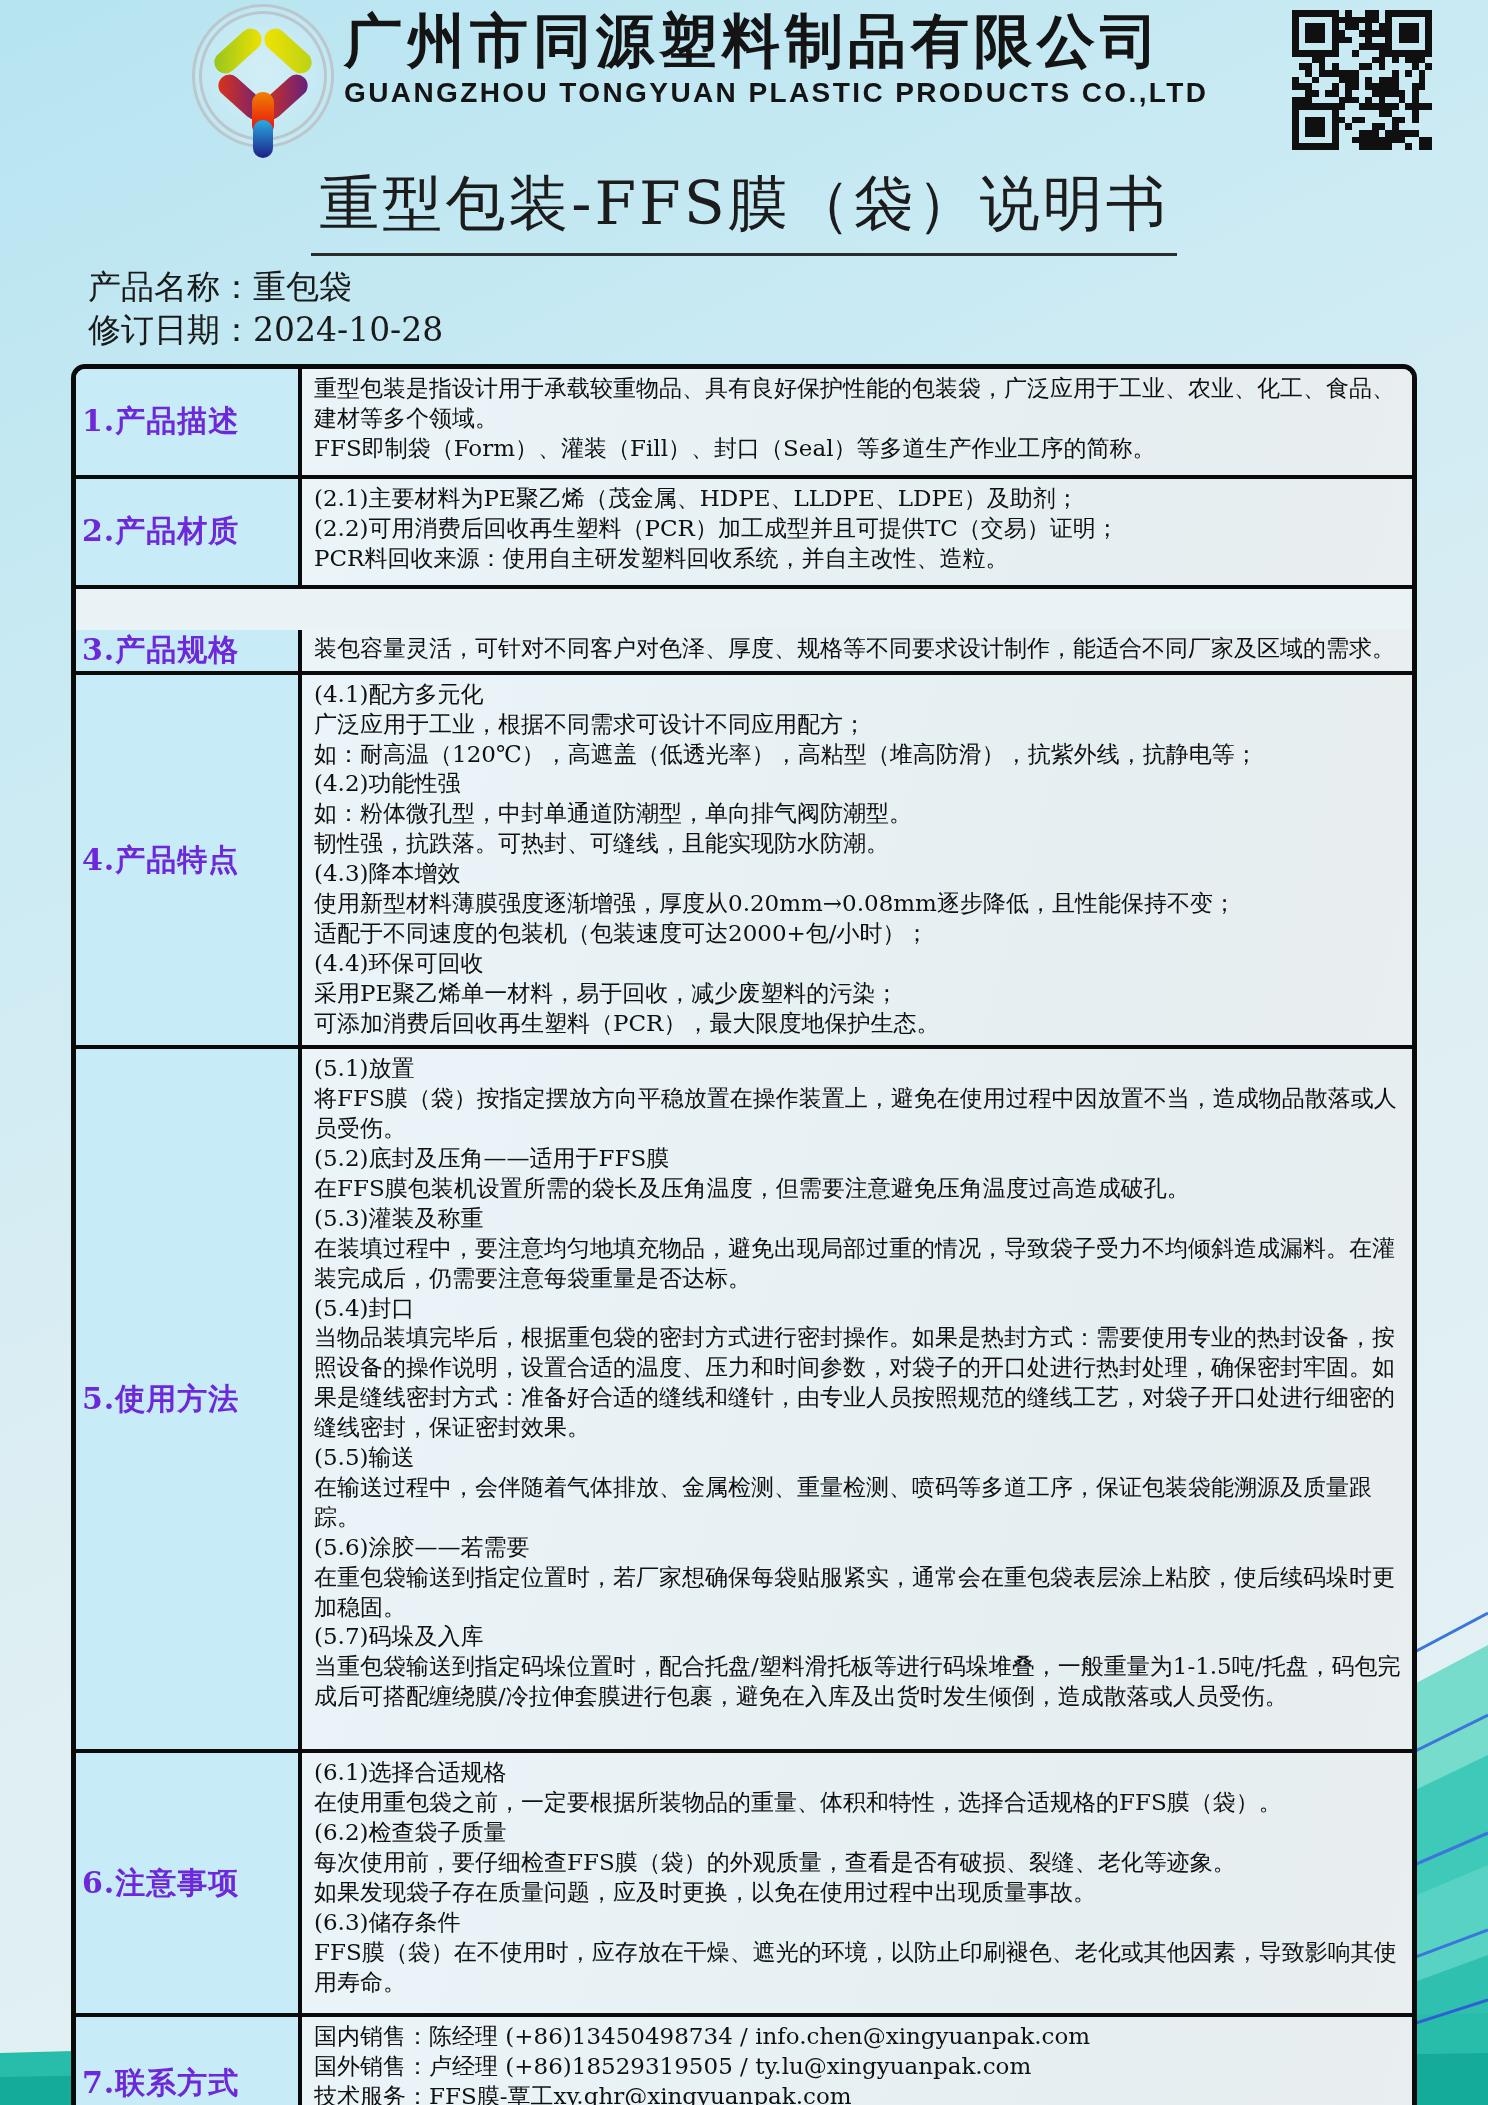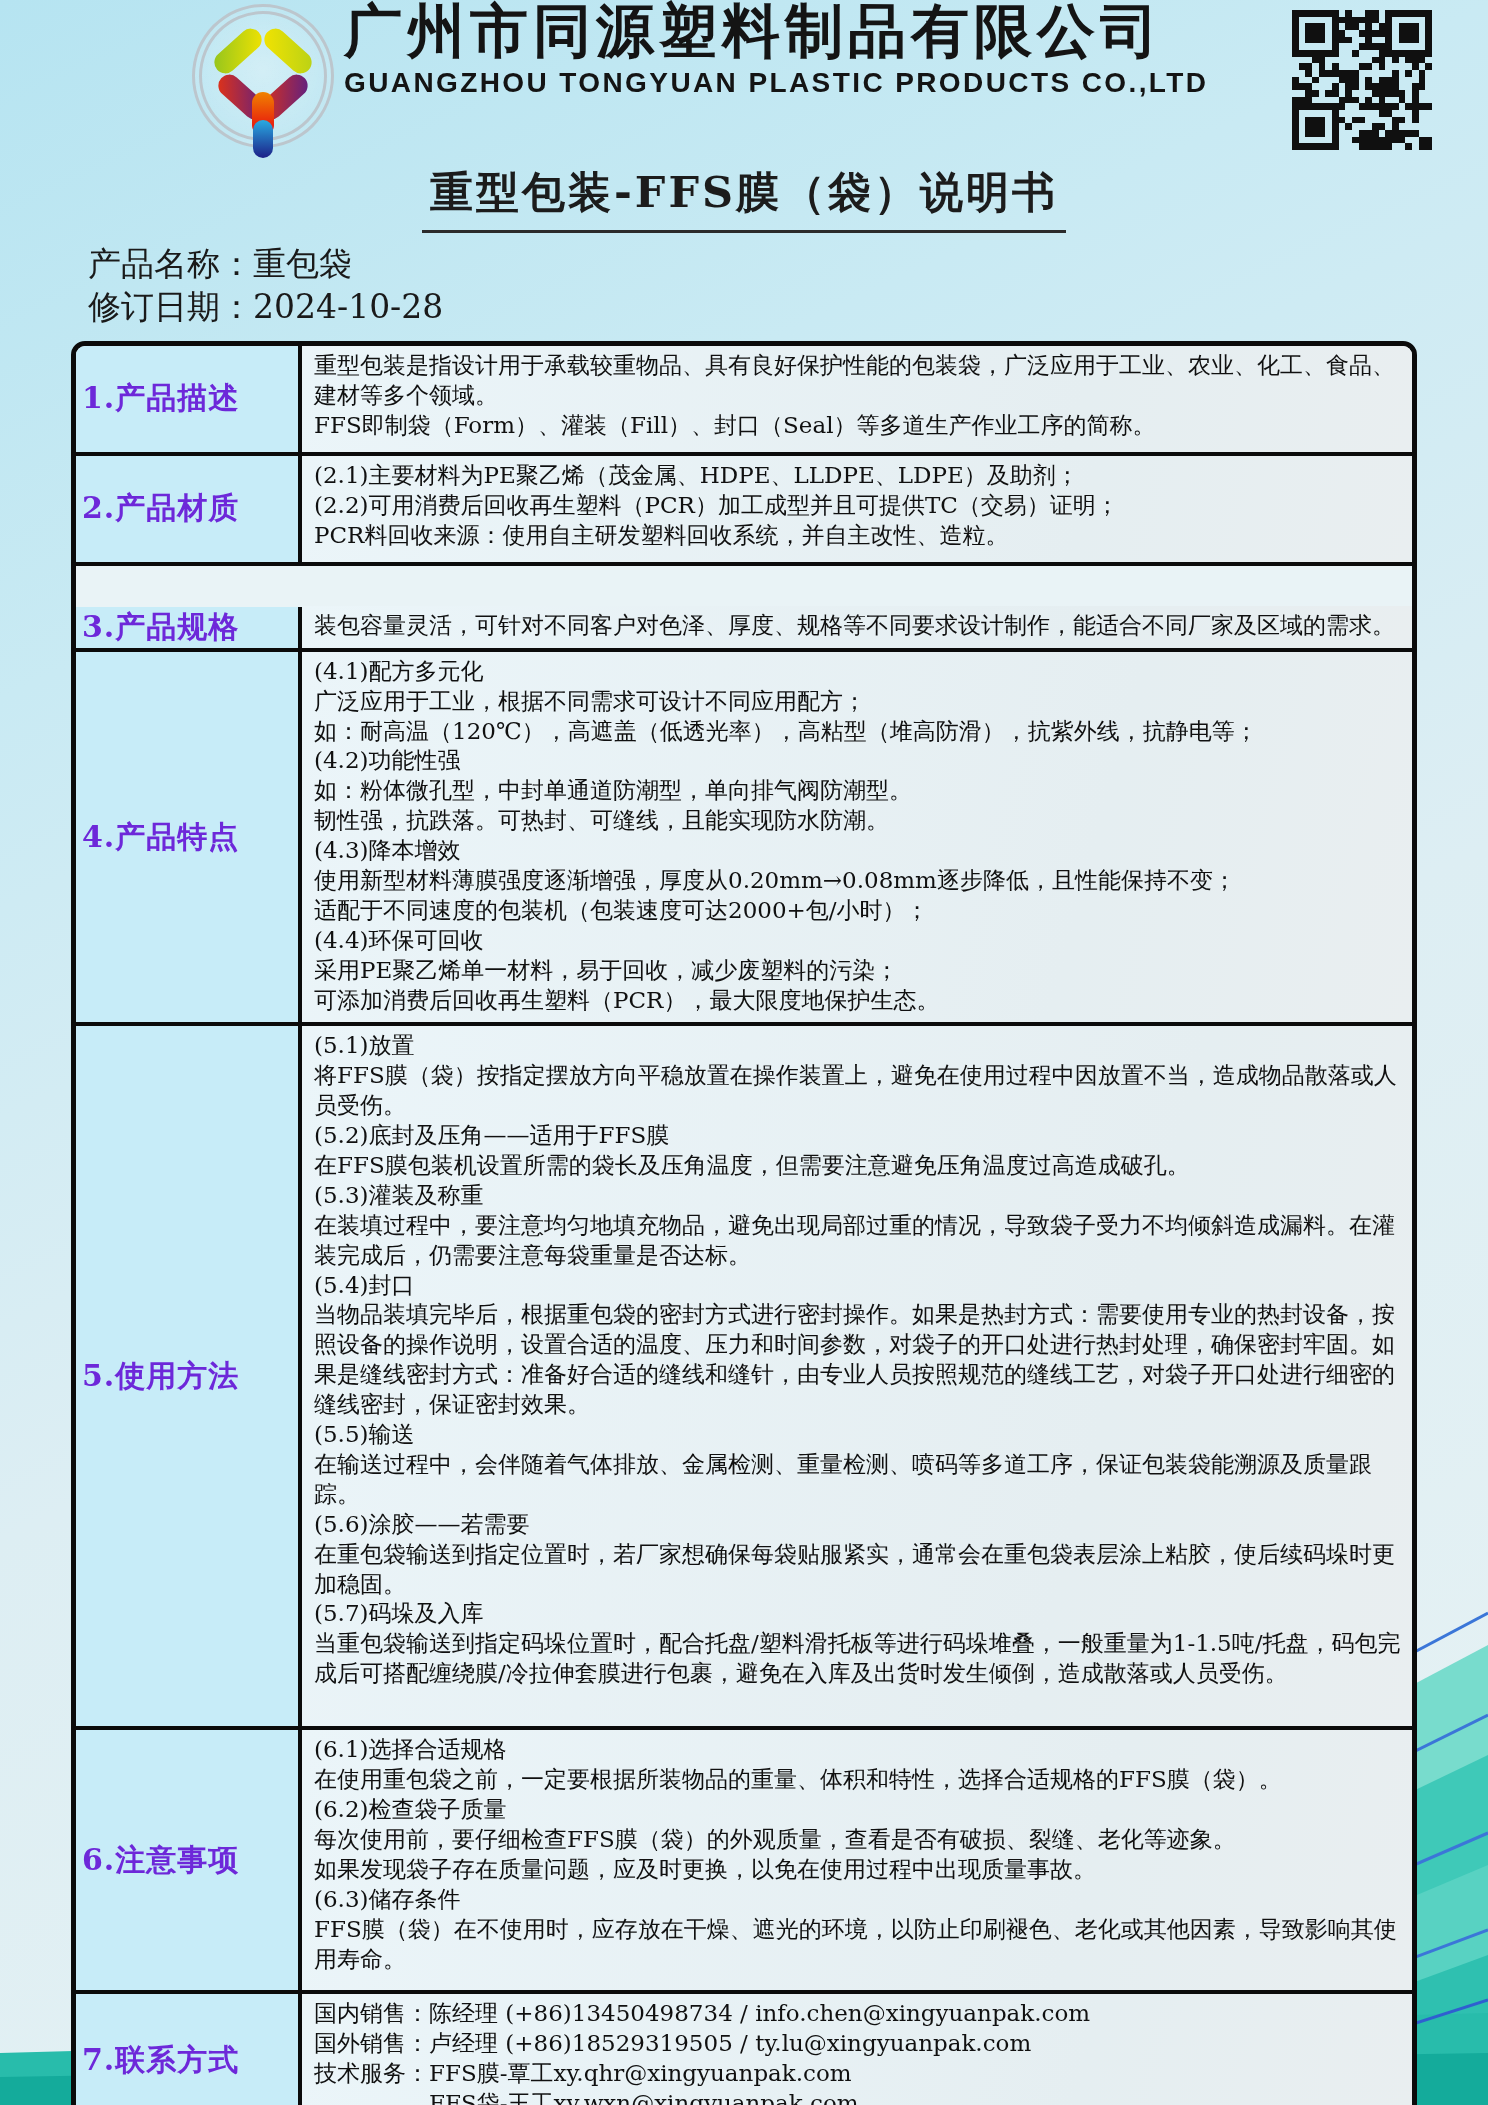--- a/index.html
+++ b/index.html
@@ -19,37 +19,37 @@
     border:10px double #bcc6cd;border-radius:50%;box-sizing:border-box;
     background:radial-gradient(circle at 50% 45%,rgba(255,255,255,.35),rgba(255,255,255,0));
   }
   .cap{position:absolute;width:56px;height:22px;border-radius:12px;}
   .cap-tl{left:8px;top:26px;transform:rotate(-42deg);background:linear-gradient(315deg,#f5e400,#8fc31f);}
   .cap-tr{left:58px;top:26px;transform:rotate(42deg);background:linear-gradient(45deg,#f5e400,#b7d117);}
   .cap-bl{left:12px;top:72px;transform:rotate(42deg);background:linear-gradient(225deg,#5a1f86,#e63312);}
   .cap-br{left:54px;top:72px;transform:rotate(-42deg);background:linear-gradient(315deg,#5a1f86,#e63312);}
   .cap-v{left:50px;top:78px;width:22px;height:44px;border-radius:11px;background:linear-gradient(180deg,#f08300,#e60012);}
   .cap-blue{left:51px;top:106px;width:20px;height:38px;border-radius:10px;background:linear-gradient(180deg,#29abe2,#1d2088);}
-  .company{position:absolute;left:344px;top:0;}
+  .company{position:absolute;left:344px;top:10px;}
   .company-cn{
     font-family:"Liberation Sans","DejaVu Sans",sans-serif;
     font-size:58px;font-weight:900;letter-spacing:5px;color:#141414;line-height:1.08;
   }
   .company-en{
     font-family:"Liberation Sans","DejaVu Sans",sans-serif;
     font-size:28px;font-weight:700;letter-spacing:2.4px;color:#141414;margin-top:4px;
   }
   .qr{position:absolute;right:56px;top:10px;width:140px;height:140px;}
   .qr svg{width:100%;height:100%;}
   .qr rect{fill:#101010;}
   
   .title-wrap{position:relative;text-align:center;margin-top:6px;z-index:1;}
   .doc-title{
-    display:inline-block;font-size:43px;color:#1c1c1c;letter-spacing:3px;
-    border-bottom:3px solid #2b2b2b;padding:0 8px 8px 8px;font-weight:bold;
+    display:inline-block;font-size:60px;color:#1c1c1c;letter-spacing:3px;
+    border-bottom:3px solid #2b2b2b;padding:0 8px 8px 8px;
   }
   .meta{position:relative;margin:10px 0 0 88px;font-size:33px;color:#1a1a1a;line-height:1.3;z-index:1;}
   .meta div{white-space:pre-wrap;}
   
   .spec-table{
     position:relative;z-index:1;
     width:1346px;margin:12px auto 0 auto;
     border:5px solid #0b0b0b;border-radius:14px;overflow:hidden;
     background:#e9f3f6;box-sizing:border-box;
   }

